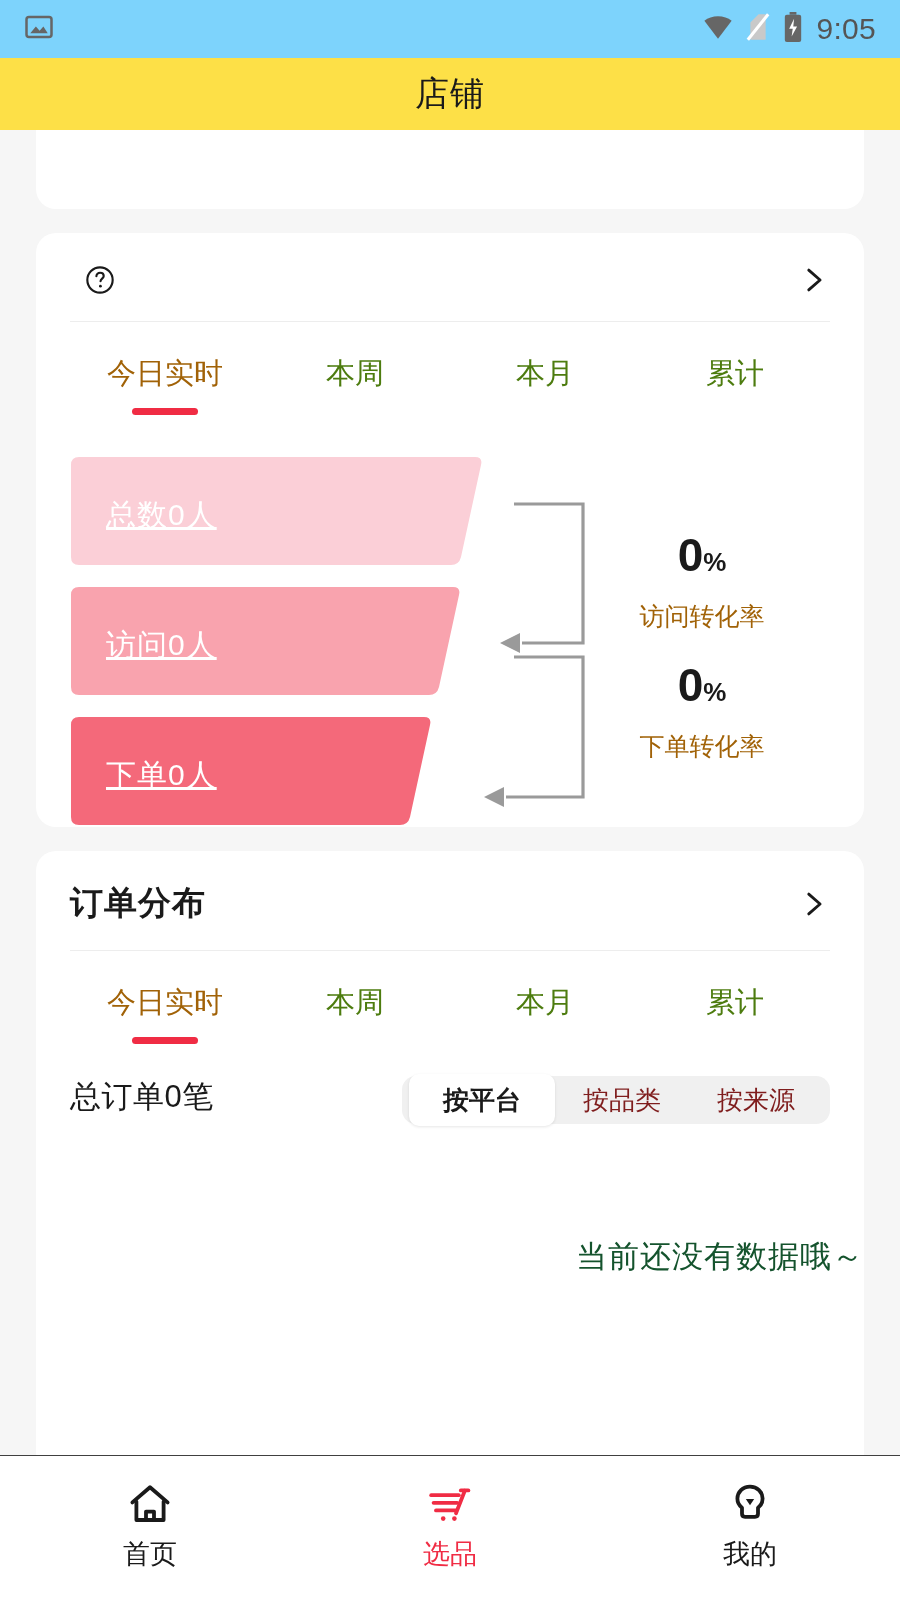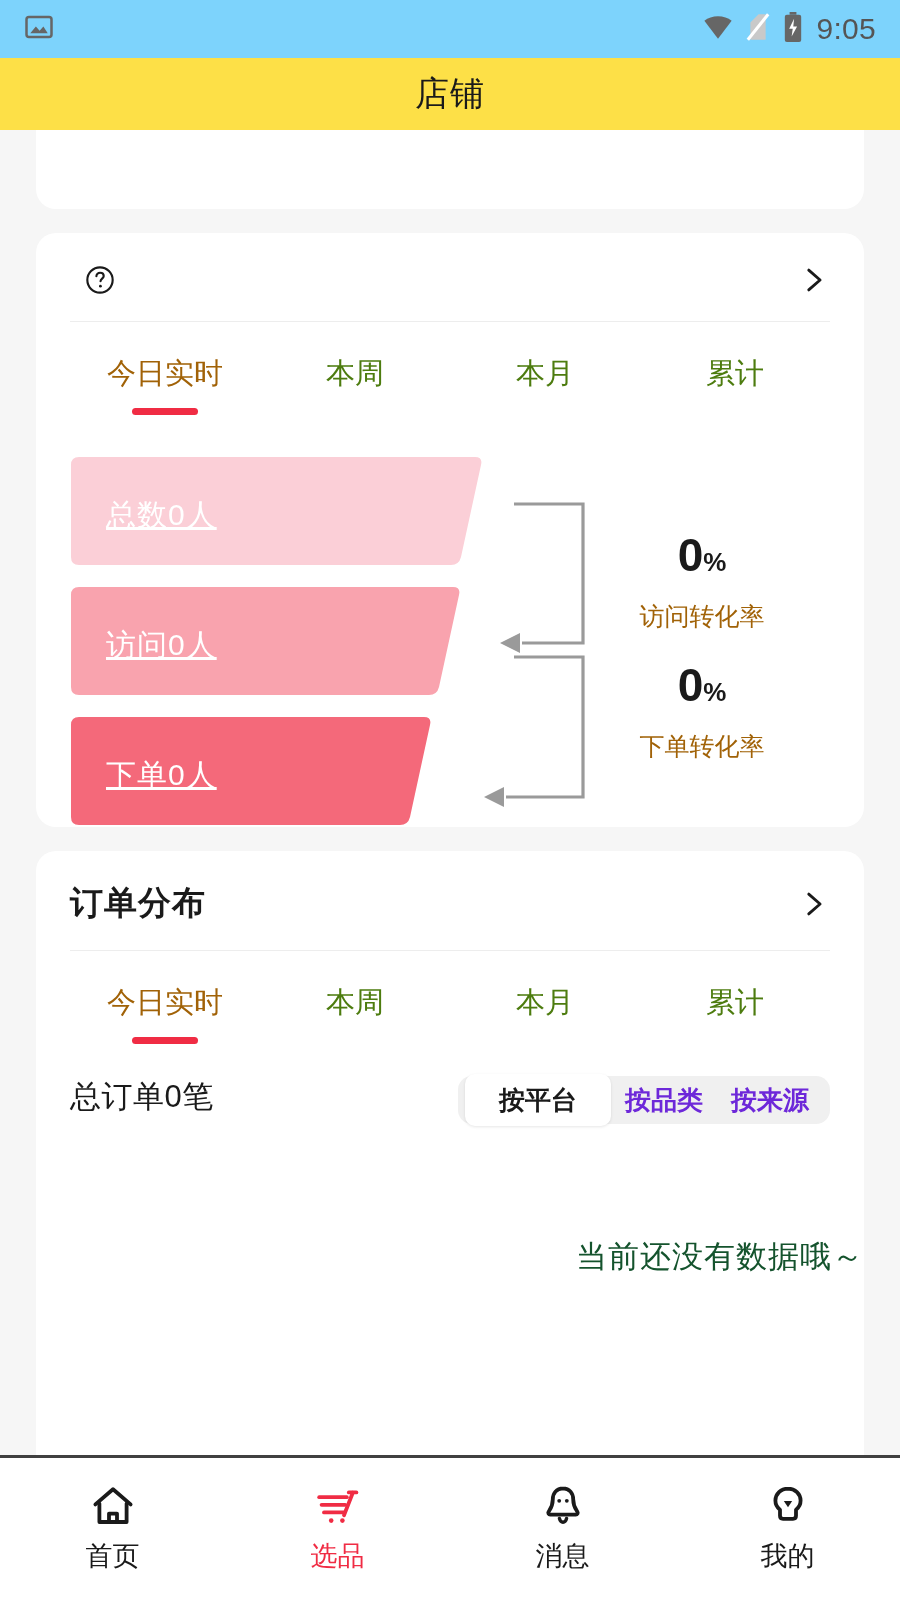--- a/index.html
+++ b/index.html
@@ -106,41 +106,41 @@
   .segmented {
     margin-left: auto;
     display: flex; align-items: center;
     background: #f0f0f0;
     border-radius: 14px;
     padding: 7px;
     height: 48px;
   }
   .seg {
     display: flex; align-items: center; justify-content: center;
-    height: 52px; padding: 0 14px;
-    font-size: 26px; color: #6d28d9; border-radius: 10px; font-weight: bold;
+    height: 52px; padding: 0 28px;
+    font-size: 26px; color: #7f1d1d; border-radius: 10px;
   }
   .seg.active {
     background: #ffffff; color: #1a1a1a; font-weight: bold;
     box-shadow: 0 1px 3px rgba(0,0,0,0.10);
     padding: 0 34px;
   }
   .empty-state {
     text-align: right;
     font-size: 31px; color: #14532d;
     padding: 112px 0 0 0;
     letter-spacing: 1px;
   }
   .card-bottom { padding-bottom: 230px; }
 
   
   .bottomnav {
     position: absolute; bottom: 0; left: 0; width: 900px; height: 145px;
     background: #ffffff;
-    border-top: 3px solid #404040;
+    border-top: 1px solid #404040;
     display: flex; align-items: flex-start;
   }
   .nav-item {
     flex: 1;
     display: flex; flex-direction: column; align-items: center;
     padding-top: 22px;
   }
   .nav-ico { height: 52px; display: flex; align-items: center; justify-content: center; }
   .nav-label { font-size: 27px; color: #1a1a1a; margin-top: 6px; }
   .nav-item.active .nav-label { color: #f02c44; }
@@ -327,31 +327,20 @@
             <path d="M17.4 5.2h3.8"></path>
             <path d="M19.4 5.4L15.0 16.6"></path>
           </g>
           <circle cx="8.6" cy="19.3" r="1.15" fill="#f02c44"></circle>
           <circle cx="14.2" cy="19.3" r="1.15" fill="#f02c44"></circle>
         </svg>
       </div>
       <div class="nav-label">选品</div>
     </div>
 
-    <div class="nav-item">
-      <div class="nav-ico">
-        <svg width="48" height="48" viewBox="0 0 24 24">
-          <path d="M12 3.2c-3.3 0-5.1 2.5-5.1 5.4 0 3.5-1.4 5.2-2.1 6.3-.4.6 0 1.4.8 1.4h12.8c.8 0 1.2-.8.8-1.4-.7-1.1-2.1-2.8-2.1-6.3 0-2.9-1.8-5.4-5.1-5.4z" fill="none" stroke="#1a1a1a" stroke-width="1.9" stroke-linejoin="round"></path>
-          <circle cx="10.1" cy="9.4" r="0.95" fill="#1a1a1a"></circle>
-          <circle cx="13.9" cy="9.4" r="0.95" fill="#1a1a1a"></circle>
-          <path d="M10.2 18.2c.3 1.2 1 1.9 1.8 1.9s1.5-.7 1.8-1.9" fill="none" stroke="#1a1a1a" stroke-width="1.7" stroke-linecap="round"></path>
-        </svg>
-      </div>
-      <div class="nav-label">消息</div>
-    </div>
 
     <div class="nav-item">
       <div class="nav-ico">
         <svg width="48" height="48" viewBox="0 0 24 24">
           <path d="M12 3.3c-3.6 0-6.3 2.7-6.3 6 0 2.0 1.0 3.6 2.3 4.6v3.0c0 .9.6 1.5 1.5 1.5h5c.9 0 1.5-.6 1.5-1.5v-3.0c1.3-1.0 2.3-2.6 2.3-4.6 0-3.3-2.7-6-6.3-6z" fill="none" stroke="#1a1a1a" stroke-width="1.9" stroke-linejoin="round"></path>
           <path d="M9.9 9.5h4.2L12 12.6z" fill="#1a1a1a"></path>
         </svg>
       </div>
       <div class="nav-label">我的</div>
     </div>

